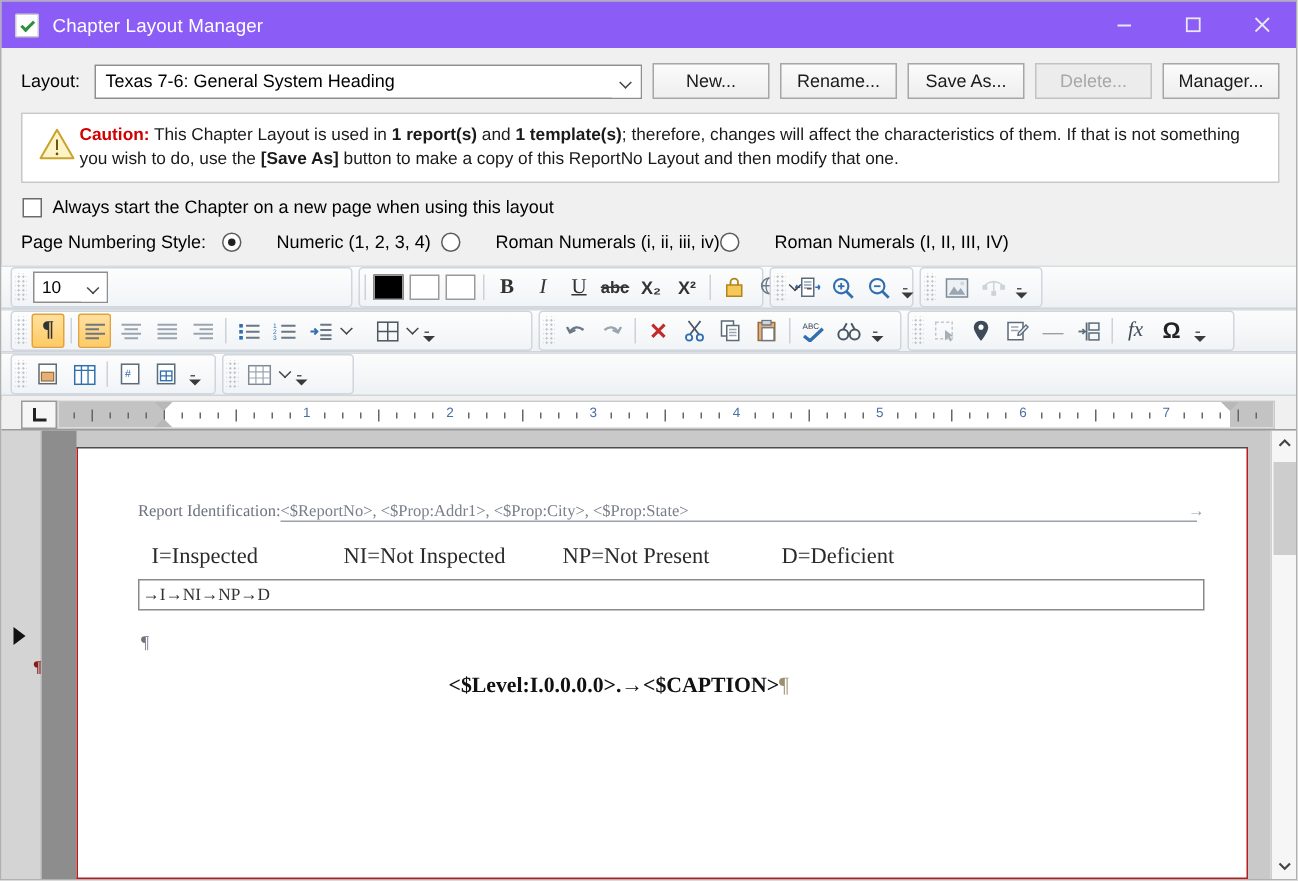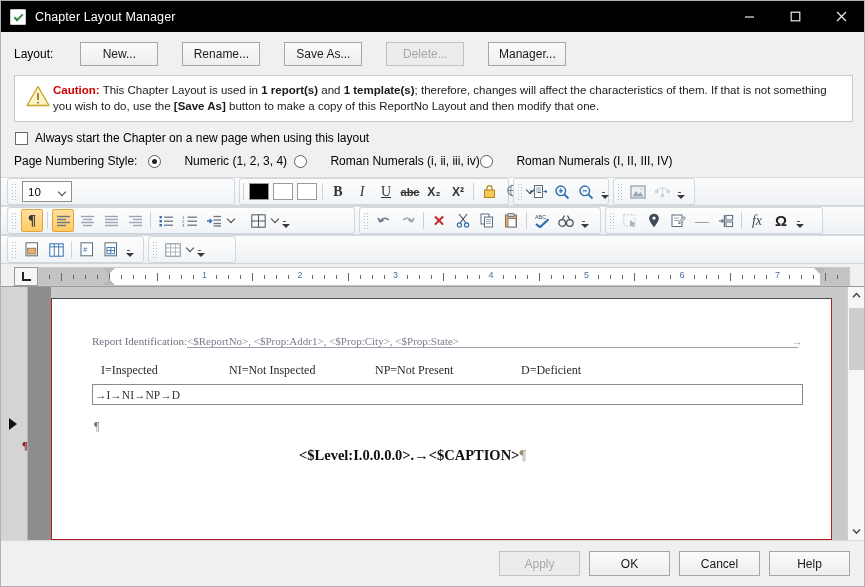--- a/index.html
+++ b/index.html
@@ -14,21 +14,21 @@
   #window {
     position: relative;
     width: 865px; height: 587px;
     background: #f0f0f0;
     border: 1px solid #b0b0b0;
     display: flex; flex-direction: column;
   }
   
   #titlebar {
     height: 31px;
-    background: #000000;
+    background: #8b5cf6;
     display: flex; align-items: center;
     flex: 0 0 auto;
     color: #ffffff;
   }
   #titlebar .app-icon {
     width: 16px; height: 16px;
     margin-left: 9px; margin-right: 9px;
     background: #ffffff;
     border: 1px solid #cccccc;
     border-radius: 1px;
@@ -54,21 +54,21 @@
     color: #e8e8f5;
     font-size: 13px;
     flex: 0 0 auto;
   }
   .winbtn svg { display: block; }
 
   
   #layout-row {
     display: flex; align-items: center;
     padding: 10px 11px 0 13px;
-    gap: 24px;
+    gap: 7px;
     flex: 0 0 auto;
   }
   #layout-row .lbl { font-size: 12px; color: #000; margin-right: 3px; }
   .combo {
     height: 23px;
     border: 1px solid #8e8e8e;
     background: #ffffff;
     display: flex; align-items: center;
     position: relative;
     padding-left: 6px;
@@ -322,21 +322,21 @@
     font-size: 11px; color: #7a7f8c;
     display: flex; align-items: baseline;
     white-space: nowrap;
   }
   .doc-line1 .lbl { color: #6e7380; }
   .doc-line1 .fields { border-bottom: 1px solid #9aa0ad; flex: 1 1 auto; padding-right: 2px; }
   .doc-line1 .arrowend { color: #9aa0ad; font-size: 11px; margin-left: -6px;}
   .legend-row {
     margin-top: 15px;
     display: flex;
-    font-size: 12px;
+    font-size: 15px;
     color: #2a2a2a;
     font-family: "Liberation Serif", serif;
   }
   .legend-row .cell { width: 146px; }
   .legend-row .cell:first-child { padding-left: 9px; width: 137px;}
   .tblbox {
     margin-top: 6px;
     border: 1px solid #8a8a8a;
     height: 21px;
     display: flex; align-items: center;
@@ -410,20 +410,26 @@
     <div class="winbtn">
       <svg width="11" height="11" viewBox="0 0 11 11">
           <line x1="1" y1="1" x2="10" y2="10" stroke="#e8e8f5" stroke-width="1.2"></line>
           <line x1="10" y1="1" x2="1" y2="10" stroke="#e8e8f5" stroke-width="1.2"></line>
         </svg>
     </div>
   </div>
 
   <div id="layout-row">
     <span class="lbl">Layout:</span>
+    <div class="combo" id="layout-combo">
+      <span>Texas 7-6: General System Heading</span>
+      <span class="arrowbox">
+          <span class="chev"></span>
+        </span>
+    </div>
     <div class="btn">New...</div>
     <div class="btn">Rename...</div>
     <div class="btn">Save As...</div>
     <div class="btn disabled">Delete...</div>
     <div class="btn">Manager...</div>
   </div>
 
   <div id="caution">
     <div class="warn-icon">
       <svg width="24" height="22" viewBox="0 0 24 22">
@@ -904,20 +910,14 @@
         <div class="sb-thumb"></div>
       </div>
       <div class="sb-btn">
         <svg width="9" height="7" viewBox="0 0 9 7">
             <path d="M1 1.6 L4.5 5.2 L8 1.6" fill="none" stroke="#444" stroke-width="1.4"></path>
           </svg>
       </div>
     </div>
   </div>
 
-  <div id="footer">
-    <div class="btn disabled">Apply</div>
-    <div class="btn">OK</div>
-    <div class="btn">Cancel</div>
-    <div class="btn">Help</div>
-  </div>
 
 </div>
 
 </body></html>

